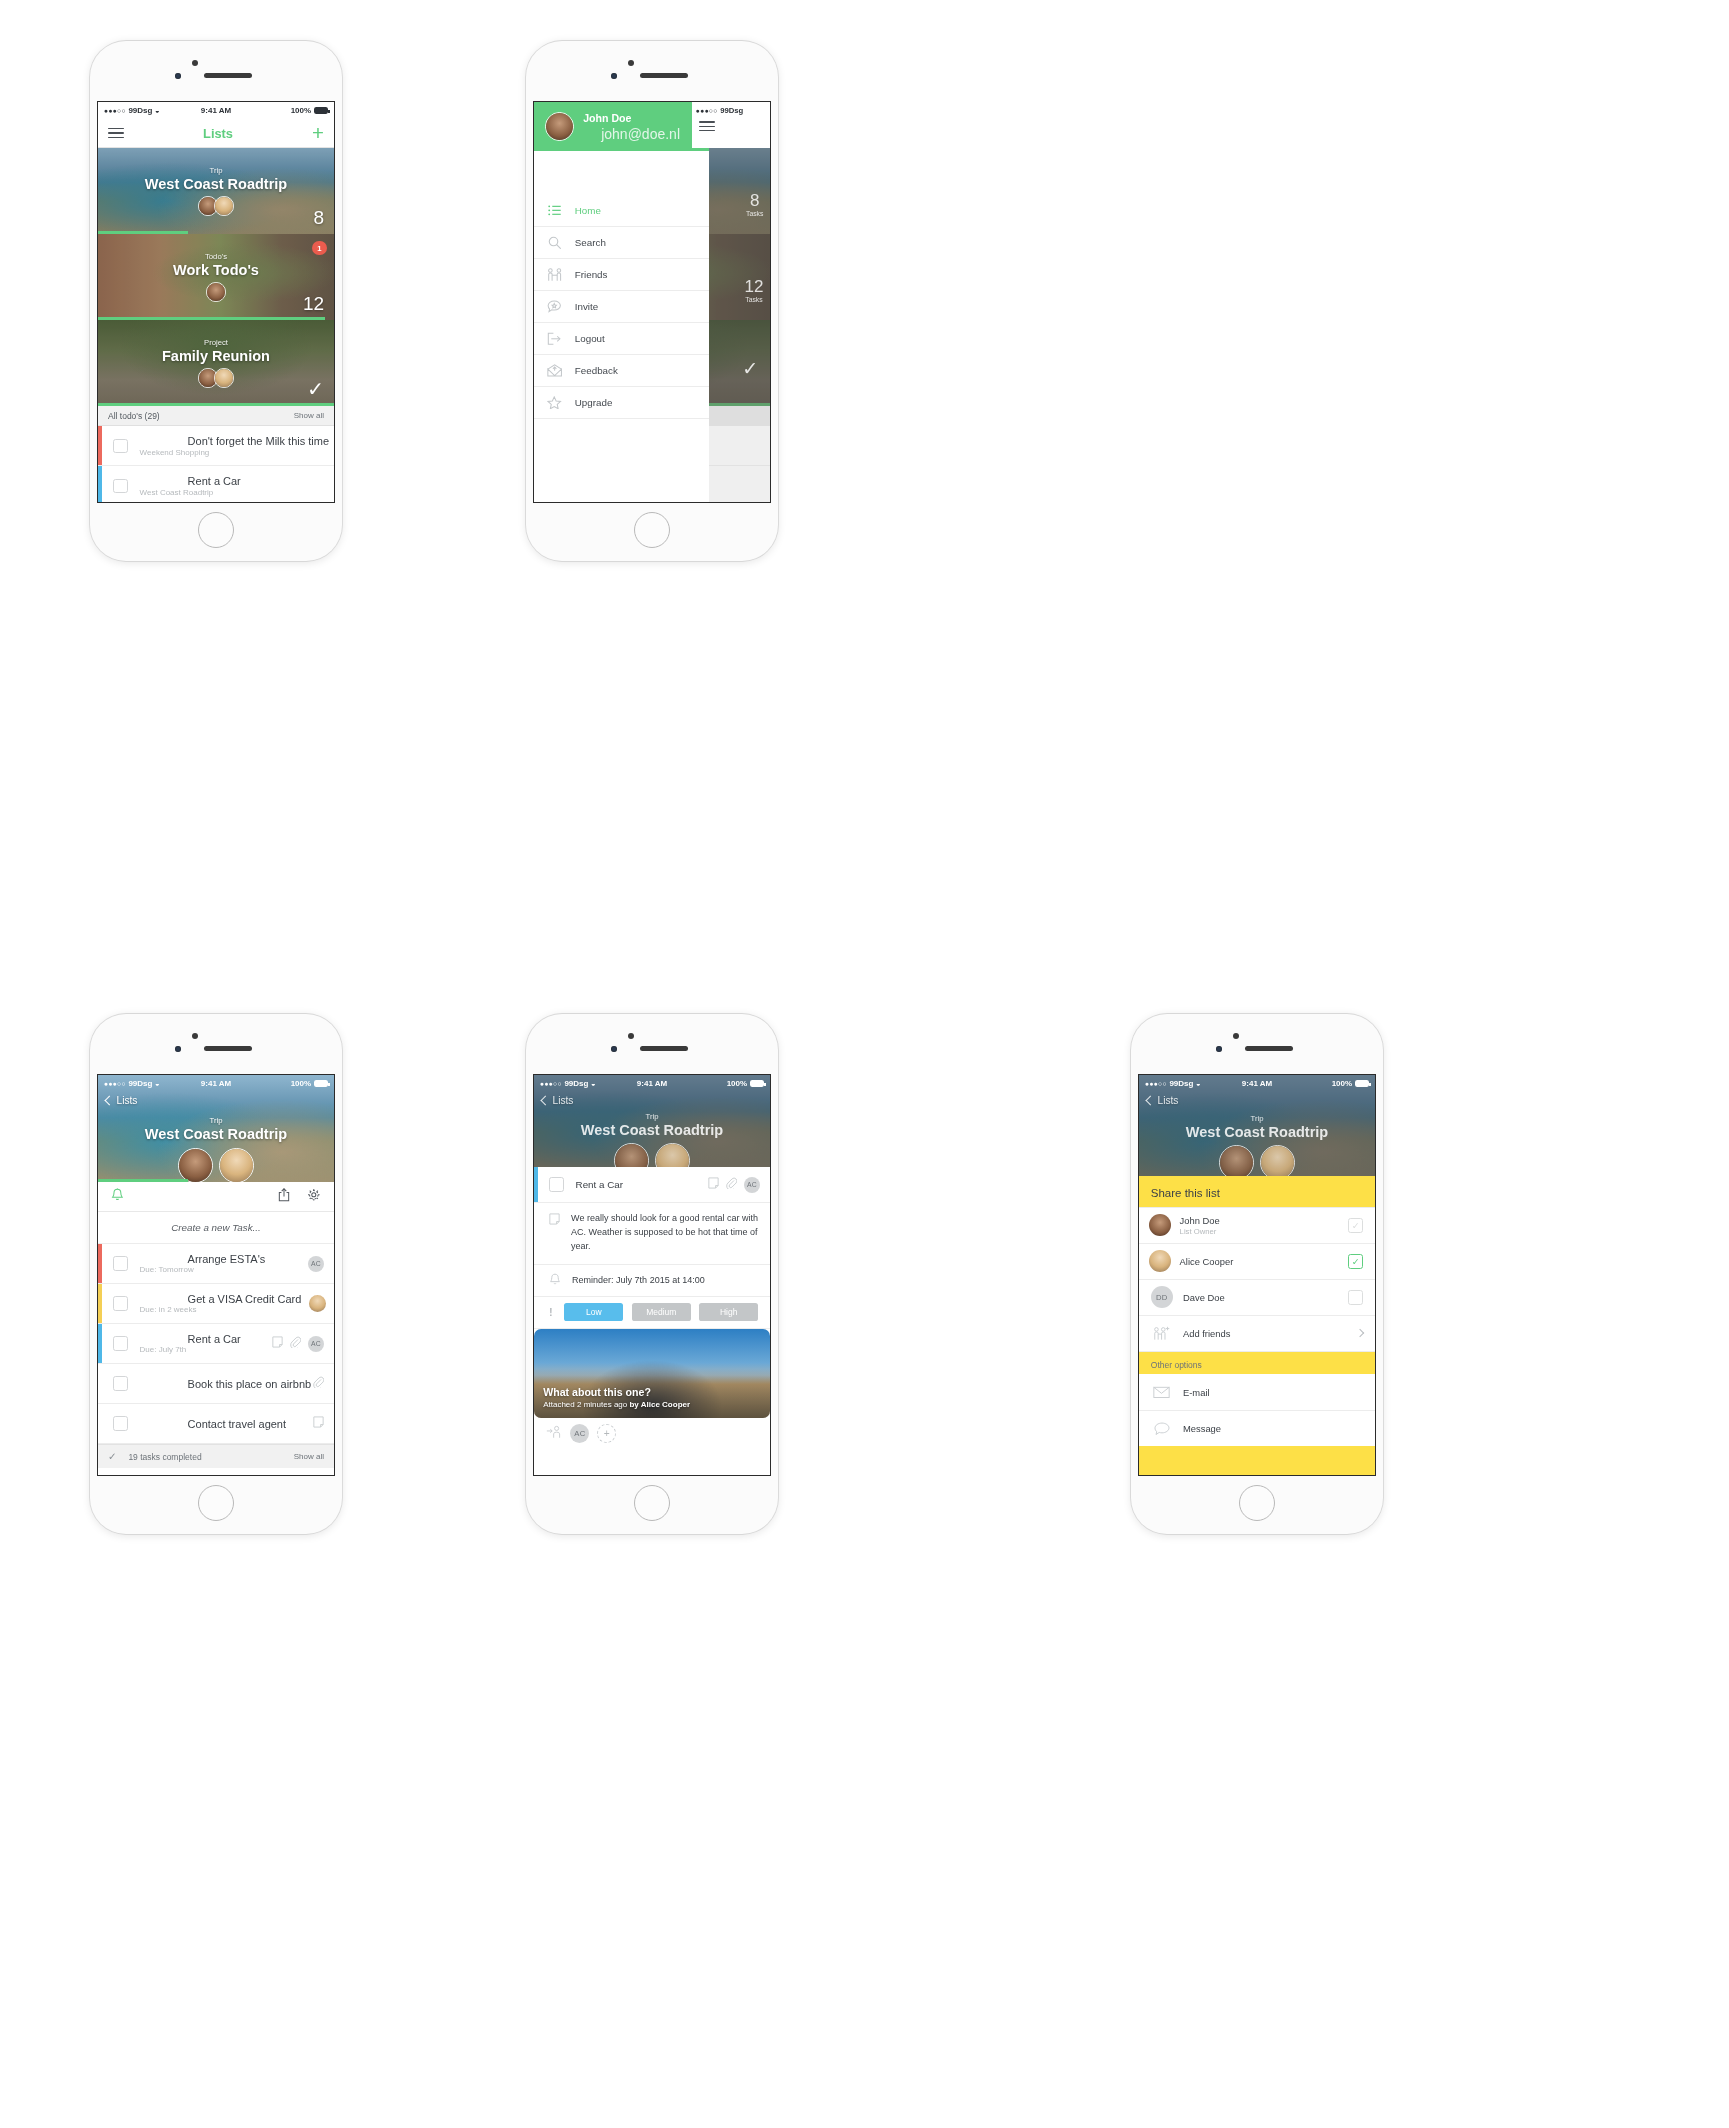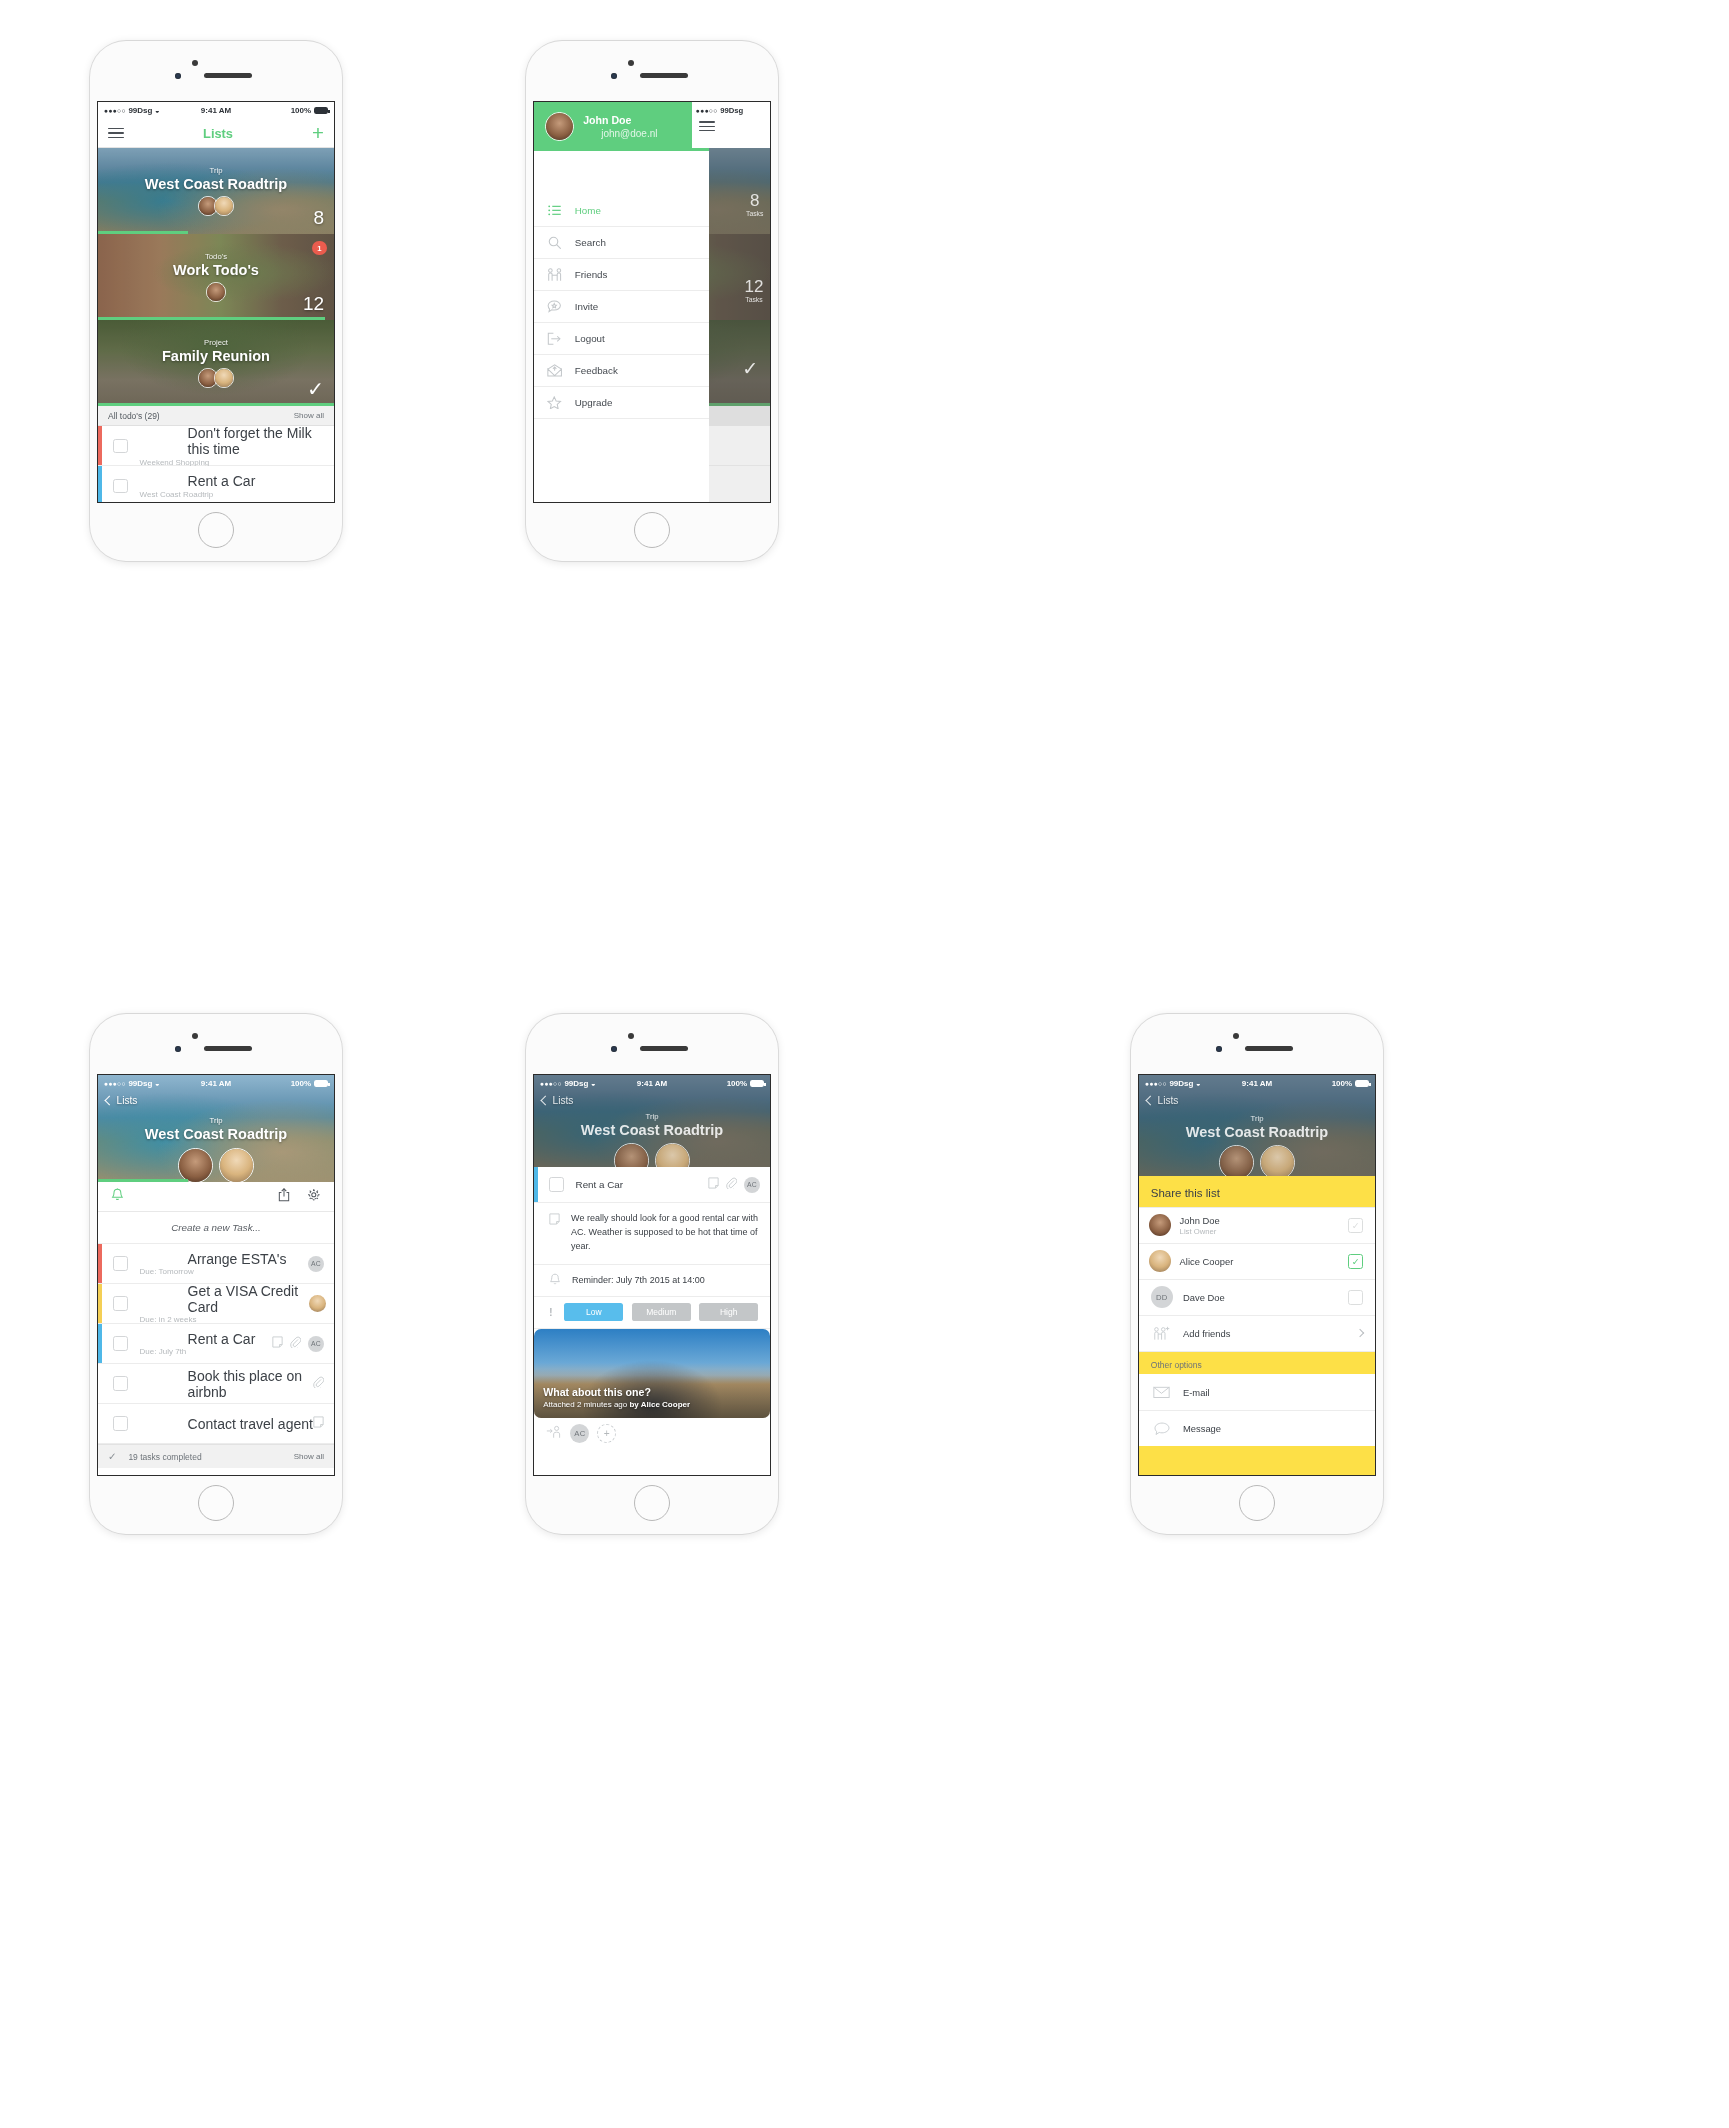--- a/index.html
+++ b/index.html
@@ -110,37 +110,37 @@
   }
   .section-head .sh-title { flex:1; }
   .section-head .sh-action { font-size:8px; color:#6d7379; }
   .todo-row {
     height: 40px; display:flex; align-items:center; background:#fff;
     border-bottom:0.9px solid #ececec; position:relative; padding-left:15.3px;
   }
   .prio { position:absolute; left:0; top:0; bottom:0; width:4.3px; }
   .cbox { width:14.5px; height:14.5px; border:1.1px solid #d4d6d8; border-radius:2.6px; flex:0 0 auto; background:#fff; }
   .todo-txt { margin-left:12px; flex:1; }
-  .todo-txt .t1 { font-size:14px; color:#3c4147;padding-left:48px; }
+  .todo-txt .t1 { font-size:11px; color:#3c4147;padding-left:48px; }
   .todo-txt .t2 { font-size:8px; color:#b6babd; margin-top:0.9px; }
   .row-icons { display:flex; align-items:center; gap:6.8px; padding-right:10.2px; color:#c9cdd0; }
   .initials {
     width:16px; height:16px; border-radius:50%; background:#d3d5d7; color:#6f7479;
     font-size:6.8px; display:flex; align-items:center; justify-content:center; letter-spacing:0.3px;
   }
 
   
   .drawer { position:absolute; inset:0; display:flex; z-index:10; }
   .drawer-panel { width:175px; background:#fff; display:flex; flex-direction:column; }
   .drawer-user {
     height:49px; background:#5FCE7F; display:flex; align-items:center; padding:0 11px; gap:9.4px;
   }
   .drawer-user .av { width:29px; height:29px; border-radius:50%; border:1.4px solid #fff; overflow:hidden; }
   .du-name { color:#fff; font-size:10.6px; font-weight:bold; }
-  .du-mail { color:rgba(255,255,255,.82); font-size:10px; margin-top:2px;padding-left:18px; }
+  .du-mail { color:rgba(255,255,255,.82); font-size:14px; margin-top:2px;padding-left:18px; }
   .menu-item {
     height:32px; display:flex; align-items:center; padding:0 0 0 12px; gap:12px;
     border-bottom:0.9px solid #ececec; font-size:9.8px; color:#44494f;
   }
   .menu-item.active { color:#5FCE7F;margin-top:44px; }
   .menu-icon { width:17px; height:17px; display:flex; align-items:center; justify-content:center; color:#c3c7ca; }
   .menu-item.active .menu-icon { color:#5FCE7F; }
   .drawer-dim { flex:1; position:relative; background:#7c7c7c; }
   .dim-card { position:relative; height:86px; overflow:hidden; }
   .dim-card .lbl { position:absolute; right:6.8px; bottom:17px; text-align:center; color:rgba(255,255,255,.82); }

